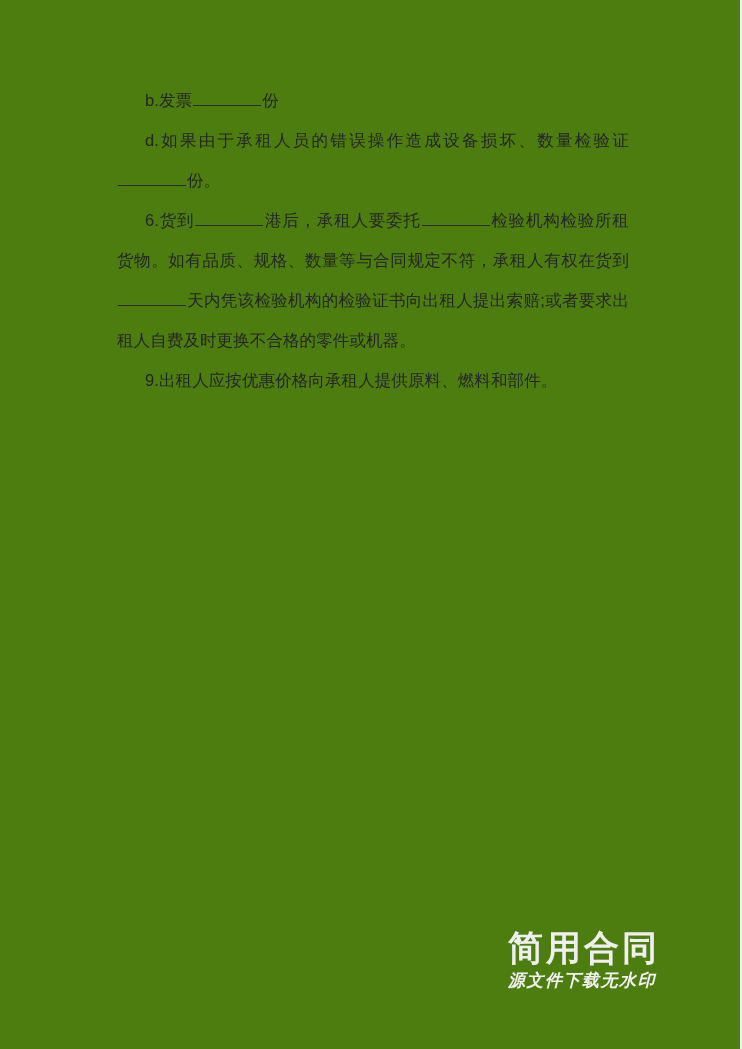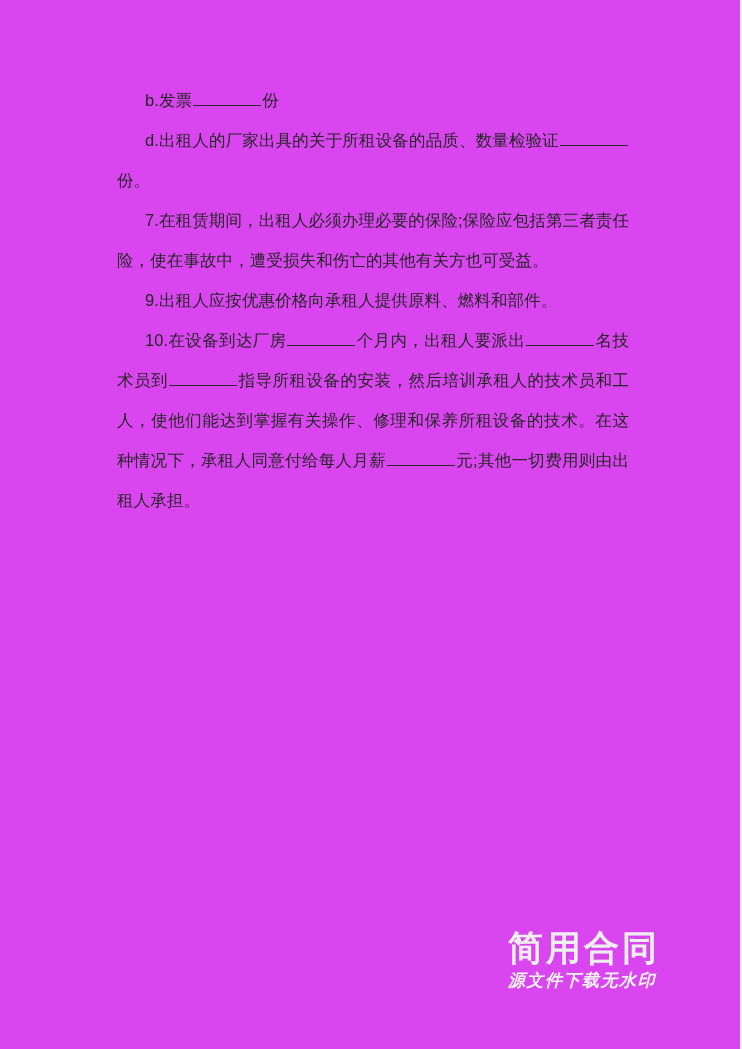--- a/index.html
+++ b/index.html
@@ -7,21 +7,21 @@
     padding: 0;
     background: #ffffff;
   }
   body {
     font-family: "Liberation Sans", "DejaVu Sans", sans-serif;
   }
   .page {
     position: relative;
     width: 742px;
     height: 1049px;
-    background: #d946ef;
+    background: #4d7c0f;
     overflow: hidden;
     box-sizing: border-box;
   }
   .page-edge-right {
     position: absolute;
     top: 0;
     right: 0;
     width: 2px;
     height: 1049px;
     background: #f2f2f2;
@@ -84,24 +84,23 @@
 </style>
 </head>
 <body>
 
 <div class="page">
 
   <div class="page-edge-right"></div>
 
   <div class="doc-body" id="doc-body">
       <p class="para indent"><span>b.发票</span><span class="blank w-long"></span><span>份</span></p>
-      <p class="para indent"><span>d.出租人的厂家出具的关于所租设备的品质、数量检验证</span><span class="blank w-long"></span><span>份。</span></p>
-      <p class="para indent"><span>7.在租赁期间，出租人必须办理必要的保险;保险应包括第三者责任险，使在事故中，遭受损失和伤亡的其他有关方也可受益。</span></p>
+      <p class="para indent"><span>d.如果由于承租人员的错误操作造成设备损坏、数量检验证</span><span class="blank w-long"></span><span>份。</span></p>
+      <p class="para indent"><span>6.货到</span><span class="blank w-long"></span><span>港后，承租人要委托</span><span class="blank w-long"></span><span>检验机构检验所租货物。如有品质、规格、数量等与合同规定不符，承租人有权在货到</span><span class="blank w-long"></span><span>天内凭该检验机构的检验证书向出租人提出索赔;或者要求出租人自费及时更换不合格的零件或机器。</span></p>
       <p class="para indent"><span>9.出租人应按优惠价格向承租人提供原料、燃料和部件。</span></p>
-      <p class="para indent"><span>10.在设备到达厂房</span><span class="blank w-long"></span><span>个月内，出租人要派出</span><span class="blank w-long"></span><span>名技术员到</span><span class="blank w-long"></span><span>指导所租设备的安装，然后培训承租人的技术员和工人，使他们能达到掌握有关操作、修理和保养所租设备的技术。在这种情况下，承租人同意付给每人月薪</span><span class="blank w-long"></span><span>元;其他一切费用则由出租人承担。</span></p>
     </div>
 
   <div class="watermark">
     <div class="watermark-title">简用合同</div>
     <div class="watermark-sub">源文件下载无水印</div>
   </div>
 
 </div>
 
 </body></html>

